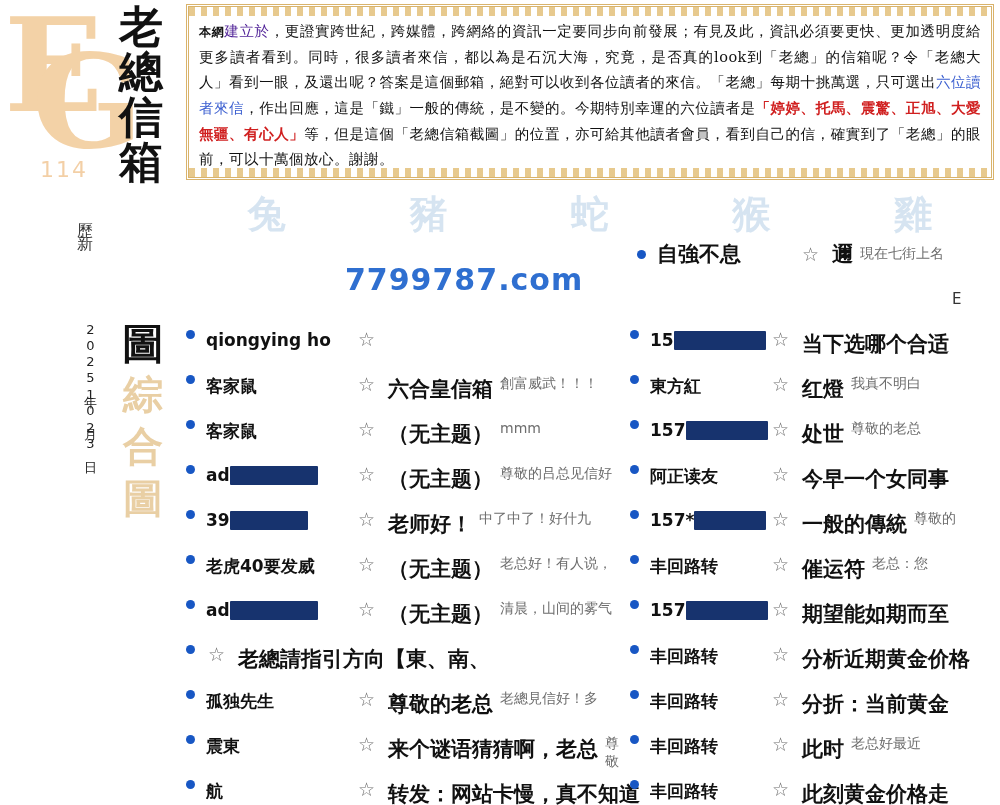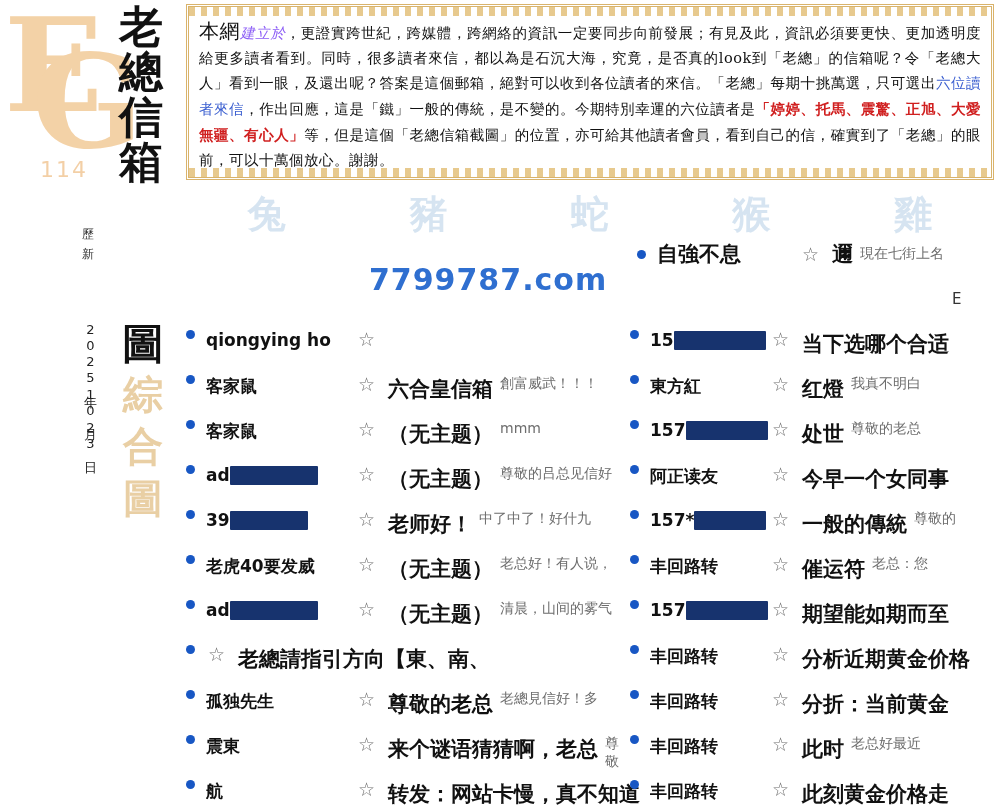--- a/index.html
+++ b/index.html
@@ -29,21 +29,21 @@
   
   .masthead{
     position:absolute;left:110px;top:4px;width:62px;
     font-family:"DejaVu Serif","Liberation Serif",serif;
     font-size:44px;line-height:45px;font-weight:bold;color:#111;
     text-align:center;
   }
   .masthead span{display:block;}
   .masthead-sub{
     position:absolute;left:76px;top:224px;width:18px;
-    font-size:12px;color:#333;line-height:20px;text-align:right;
+    font-size:16px;color:#333;line-height:13px;text-align:center;
     font-family:"DejaVu Sans","Liberation Sans",sans-serif;
   }
   .date-vert{
     position:absolute;left:78px;top:322px;width:20px;
     font-size:13px;color:#222;line-height:15px;
     writing-mode:vertical-rl;text-orientation:upright;
     letter-spacing:1px;
     font-family:"DejaVu Sans","Liberation Sans",sans-serif;
   }
   .tu-title{
@@ -59,22 +59,22 @@
     border:3px double #d9b36b;
     box-sizing:border-box;
     padding:6px 10px 4px 10px;
     background:#fff;
   }
   .article .body{
     font-family:"DejaVu Serif","Liberation Serif",serif;
     font-size:14.5px;line-height:25px;color:#111;text-align:justify;
     letter-spacing:.5px;
   }
-  .article .lead{font-weight:normal;font-size:20px;}
-  .article .strike{color:#8b5cf6;font-style:italic;}
+  .article .lead{font-weight:bold;font-size:12px;}
+  .article .strike{color:#4c1d95;}
   .article .hl-blue{color:#3b5fd0;}
   .article .hl-red{color:#d01f1f;font-weight:bold;}
   .frame-top,.frame-bottom{
     position:absolute;left:0;right:0;height:9px;
     background:repeating-linear-gradient(90deg,#e3c07a 0 6px,#fff 6px 12px);
     opacity:.85;
   }
   .frame-top{top:0;} .frame-bottom{bottom:0;}
 
   
@@ -85,21 +85,20 @@
     display:flex;justify-content:space-around;align-items:center;
     opacity:.85;user-select:none;
   }
 
   
   .site-wm{
     position:absolute;left:345px;top:262px;
     font-size:30px;font-weight:bold;color:#2f6fd0;
     font-family:"DejaVu Sans","Liberation Sans",sans-serif;
     letter-spacing:1px;
-    margin-left:24px;
   }
   .site-wm .dotcom{color:#2f6fd0;font-weight:bold;}
 
   
   .maillist{position:absolute;top:330px;}
   .col-left{left:186px;width:430px;}
   .col-right{left:630px;width:370px;}
   .row{
     height:45px;display:flex;
     font-family:"DejaVu Sans","Liberation Sans",sans-serif;

